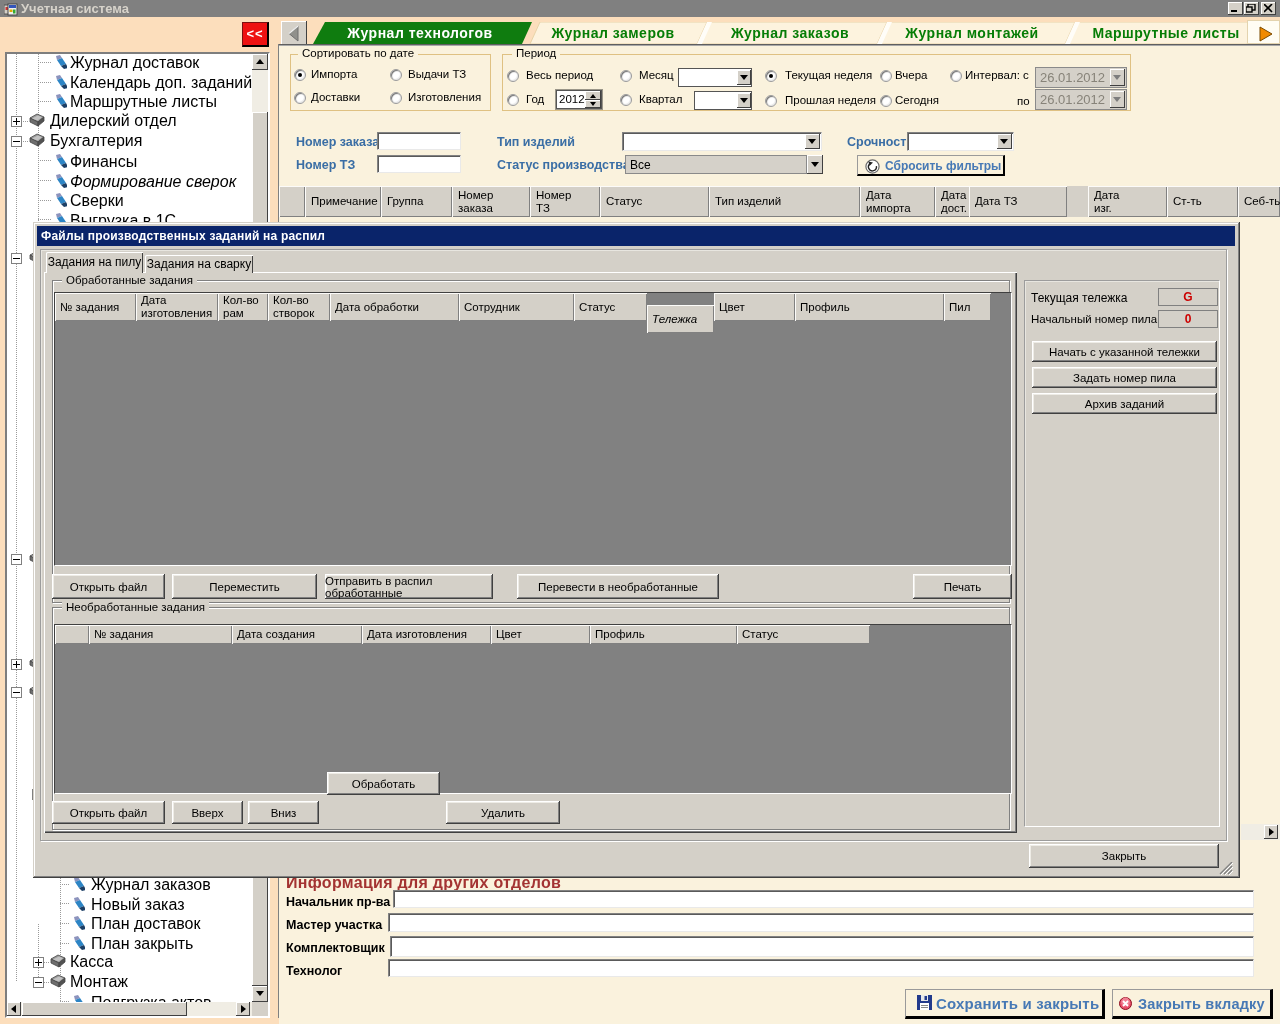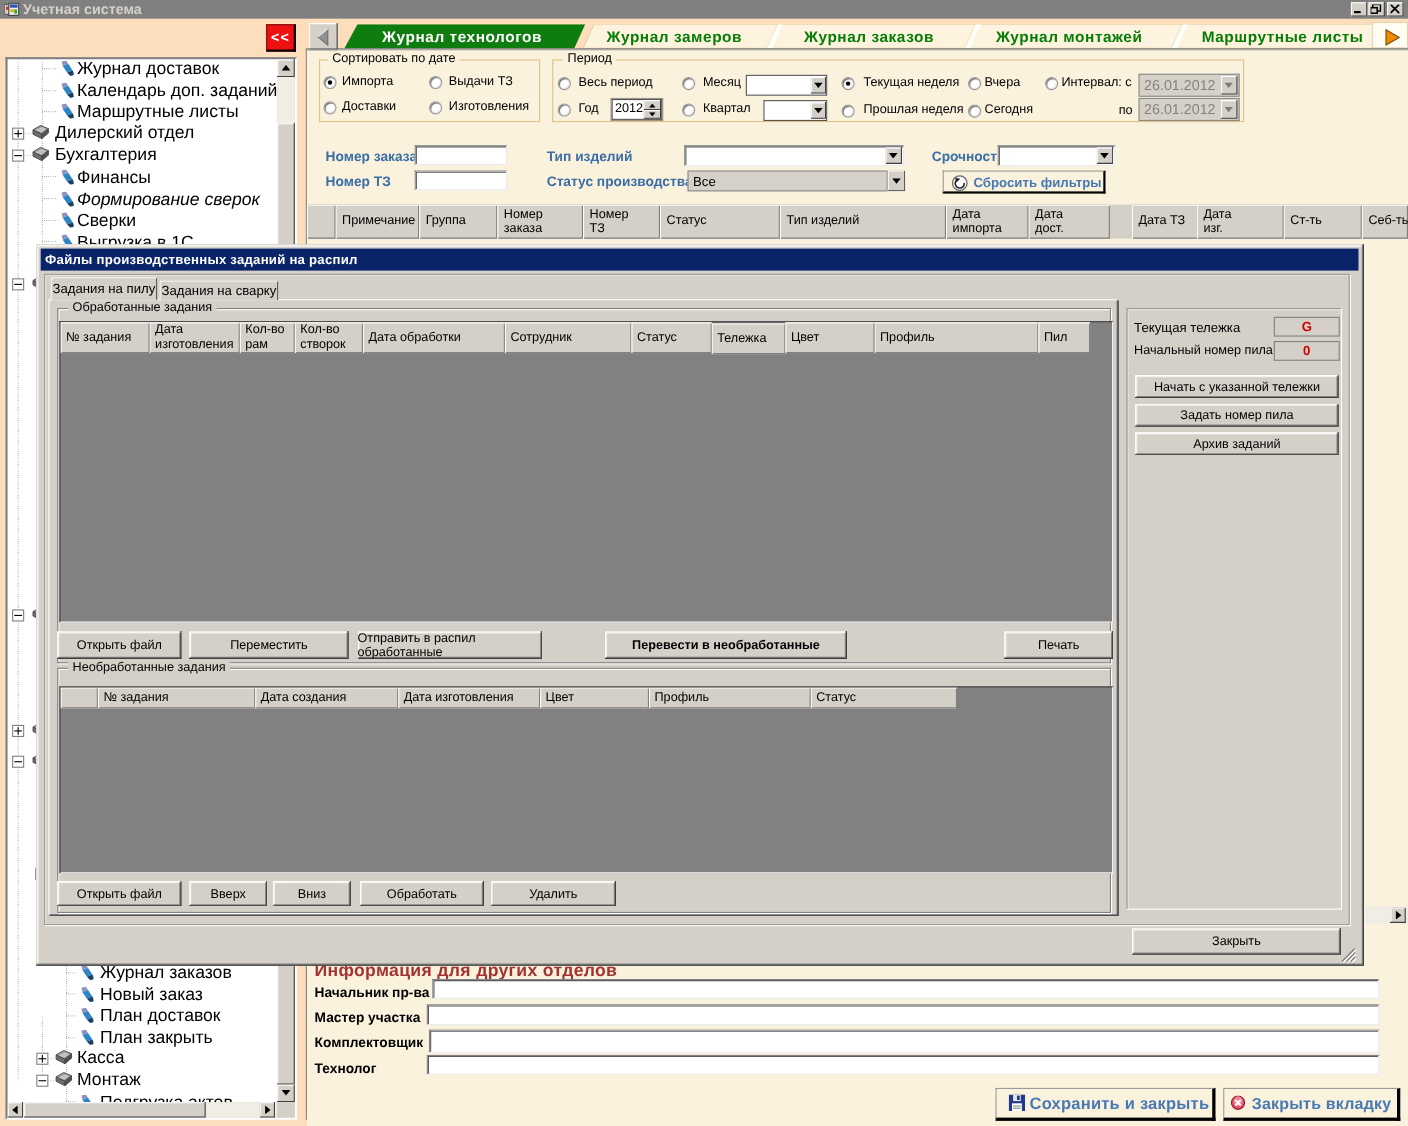--- a/index.html
+++ b/index.html
@@ -252,21 +252,21 @@
     </div>
   <div class="hcell" style="left:430px;width:151px;">
       <span>Тип изделий</span>
     </div>
   <div class="hcell" style="left:581px;width:75px;">
       <span>Дата<br>импорта</span>
     </div>
   <div class="hcell" style="left:656px;width:74px;">
       <span>Дата<br>дост.</span>
     </div>
-  <div class="hcell" style="left:750px;width:98px;">
+  <div class="hcell" style="left:690px;width:98px;">
       <span>Дата ТЗ</span>
     </div>
   <div class="hcell" style="left:809px;width:79px;">
       <span>Дата<br>изг.</span>
     </div>
   <div class="hcell" style="left:888px;width:71px;">
       <span>Ст-ть</span>
     </div>
   <div class="hcell" style="left:959px;width:42px;">
       <span>Себ-ть</span>
@@ -505,38 +505,38 @@
         </div>
       <div class="hc2" style="left:275px;top:0;width:129px;height:28px;">
           <span>Дата обработки</span>
         </div>
       <div class="hc2" style="left:404px;top:0;width:115px;height:28px;">
           <span>Сотрудник</span>
         </div>
       <div class="hc2" style="left:519px;top:0;width:73px;height:28px;">
           <span>Статус</span>
         </div>
-      <div class="hc2" style="left:592px;top:1px;width:67px;height:28px;">
+      <div class="hc2" style="left:592px;top:12px;width:67px;height:28px;font-style:italic;">
           <span>Тележка</span>
         </div>
       <div class="hc2" style="left:659px;top:0;width:81px;height:28px;">
           <span>Цвет</span>
         </div>
       <div class="hc2" style="left:740px;top:0;width:149px;height:28px;">
           <span>Профиль</span>
         </div>
       <div class="hc2" style="left:889px;top:0;width:47px;height:28px;">
           <span>Пил</span>
         </div>
     </div>
 
     <div class="dbtn" style="left:19px;top:352px;width:113px;height:25px;z-index:2;">Открыть файл</div>
     <div class="dbtn" style="left:139px;top:352px;width:145px;height:25px;z-index:2;">Переместить</div>
     <div class="dbtn" style="left:292px;top:352px;width:168px;height:25px;z-index:2;">Отправить в распил обработанные</div>
-    <div class="dbtn" style="left:517px;top:352px;width:220px;height:25px;z-index:2;font-weight:bold;">Перевести в необработанные</div>
+    <div class="dbtn" style="left:484px;top:352px;width:202px;height:25px;z-index:2;">Перевести в необработанные</div>
     <div class="dbtn" style="left:880px;top:352px;width:99px;height:25px;z-index:2;">Печать</div>
 
     <div class="abs" style="left:19px;top:385px;width:958px;height:223px;border:1px solid #808080;box-shadow:inset 1px 1px 0 #fff, 1px 1px 0 #fff;z-index:2;"></div>
     <div class="abs" style="left:29px;top:379px;background:#d4d0c8;padding:0 4px;font-size:11.5px;z-index:2;">Необработанные задания</div>
 
     <div class="abs" style="left:21px;top:402px;width:958px;height:170px;background:#818181;border:1px solid #404040;border-bottom-color:#fff;border-right-color:#fff;z-index:2;">
       <div class="hc2" style="left:0;top:0;width:34px;height:19px;"></div>
       <div class="hc2" style="left:34px;top:0;width:143px;height:19px;">
           <span>№ задания</span>
         </div>
@@ -553,21 +553,21 @@
           <span>Профиль</span>
         </div>
       <div class="hc2" style="left:682px;top:0;width:133px;height:19px;">
           <span>Статус</span>
         </div>
     </div>
 
     <div class="dbtn" style="left:19px;top:579px;width:113px;height:23px;z-index:2;">Открыть файл</div>
     <div class="dbtn" style="left:139px;top:579px;width:71px;height:23px;z-index:2;">Вверх</div>
     <div class="dbtn" style="left:215px;top:579px;width:71px;height:23px;z-index:2;">Вниз</div>
-    <div class="dbtn" style="left:294px;top:579px;width:113px;height:23px;z-index:2;">Обработать</div>
+    <div class="dbtn" style="left:294px;top:550px;width:113px;height:23px;z-index:2;">Обработать</div>
     <div class="dbtn" style="left:413px;top:579px;width:114px;height:23px;z-index:2;">Удалить</div>
 
     <div class="abs" style="left:991px;top:58px;width:196px;height:547px;border:1px solid #9c9c9c;border-bottom-color:#fff;border-right-color:#fff;box-shadow:inset 1px 1px 0 #e8e6e0;z-index:2;"></div>
     <div class="abs" style="left:998px;top:69px;font-size:12px;z-index:2;">Текущая тележка</div>
     <div class="abs" style="left:1125px;top:66px;width:60px;height:18px;background:#d4d0c8;border:1px solid #808080;color:#cc0000;font-weight:bold;font-size:12px;text-align:center;line-height:16px;z-index:2;">G</div>
     <div class="abs" style="left:998px;top:91px;font-size:11.5px;z-index:2;">Начальный номер пила</div>
     <div class="abs" style="left:1125px;top:88px;width:60px;height:18px;background:#d4d0c8;border:1px solid #808080;color:#cc0000;font-weight:bold;font-size:12px;text-align:center;line-height:16px;z-index:2;">0</div>
     <div class="dbtn" style="left:999px;top:119px;width:185px;height:21px;z-index:2;">Начать с указанной тележки</div>
     <div class="dbtn" style="left:999px;top:145px;width:185px;height:21px;z-index:2;">Задать номер пила</div>
     <div class="dbtn" style="left:999px;top:171px;width:185px;height:21px;z-index:2;">Архив заданий</div>

